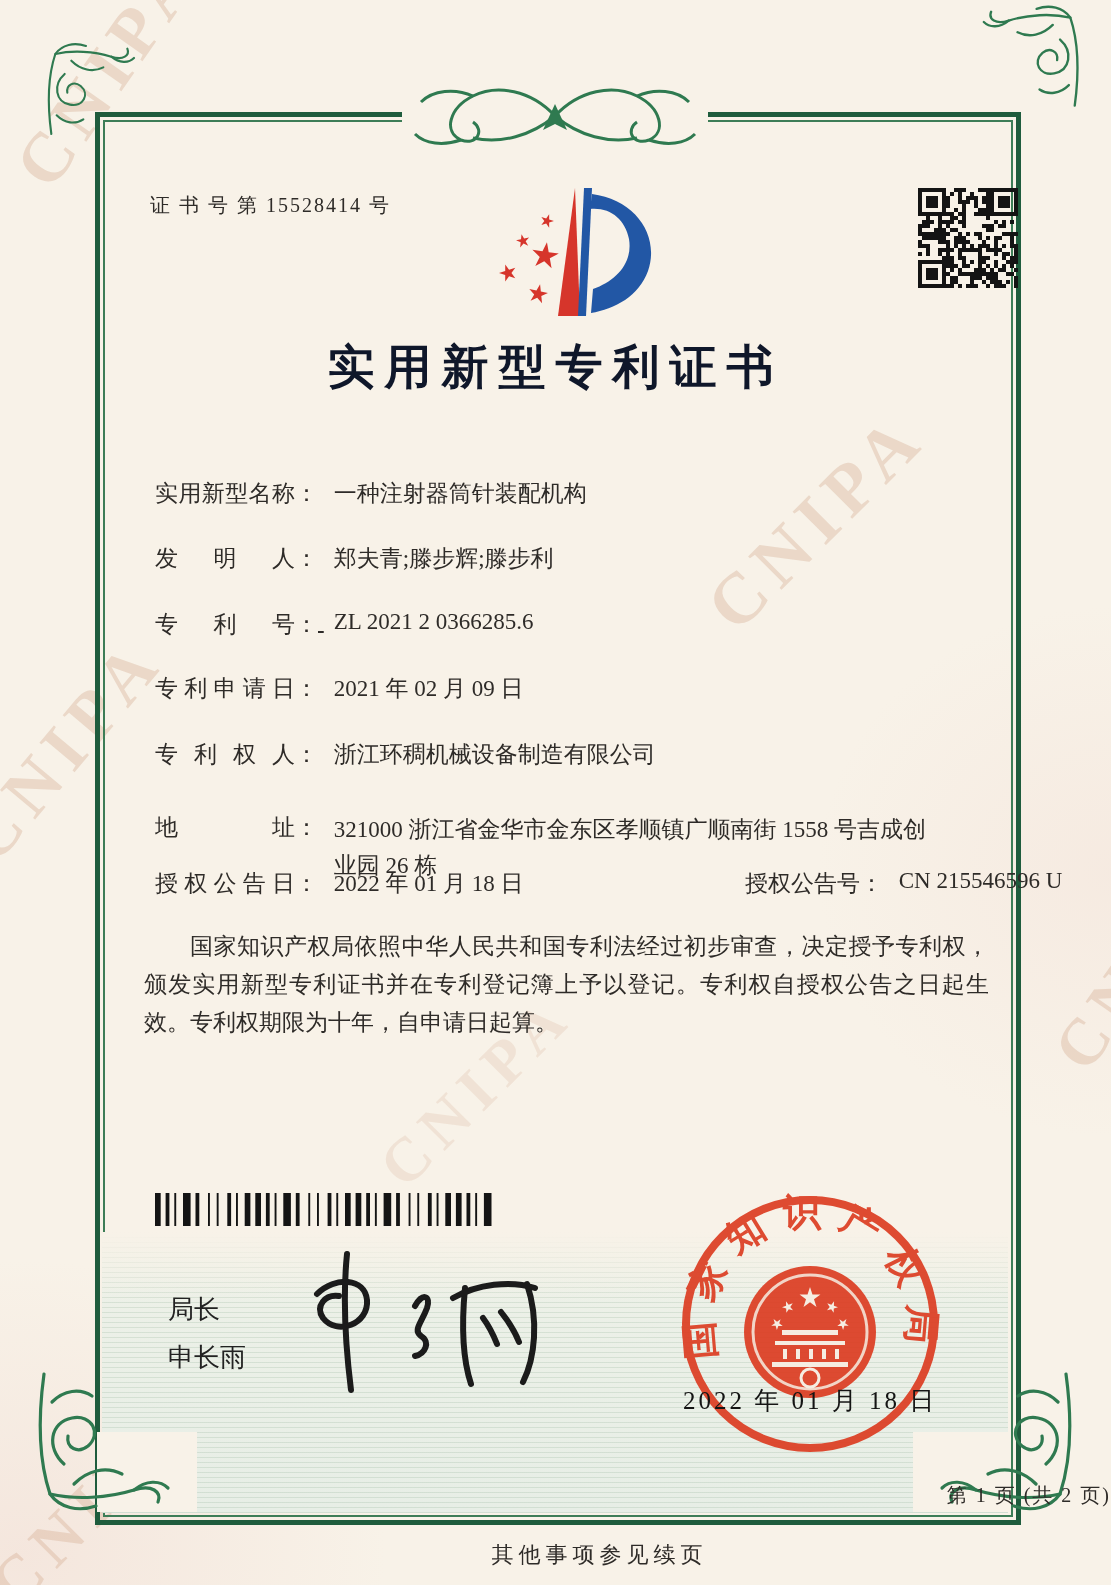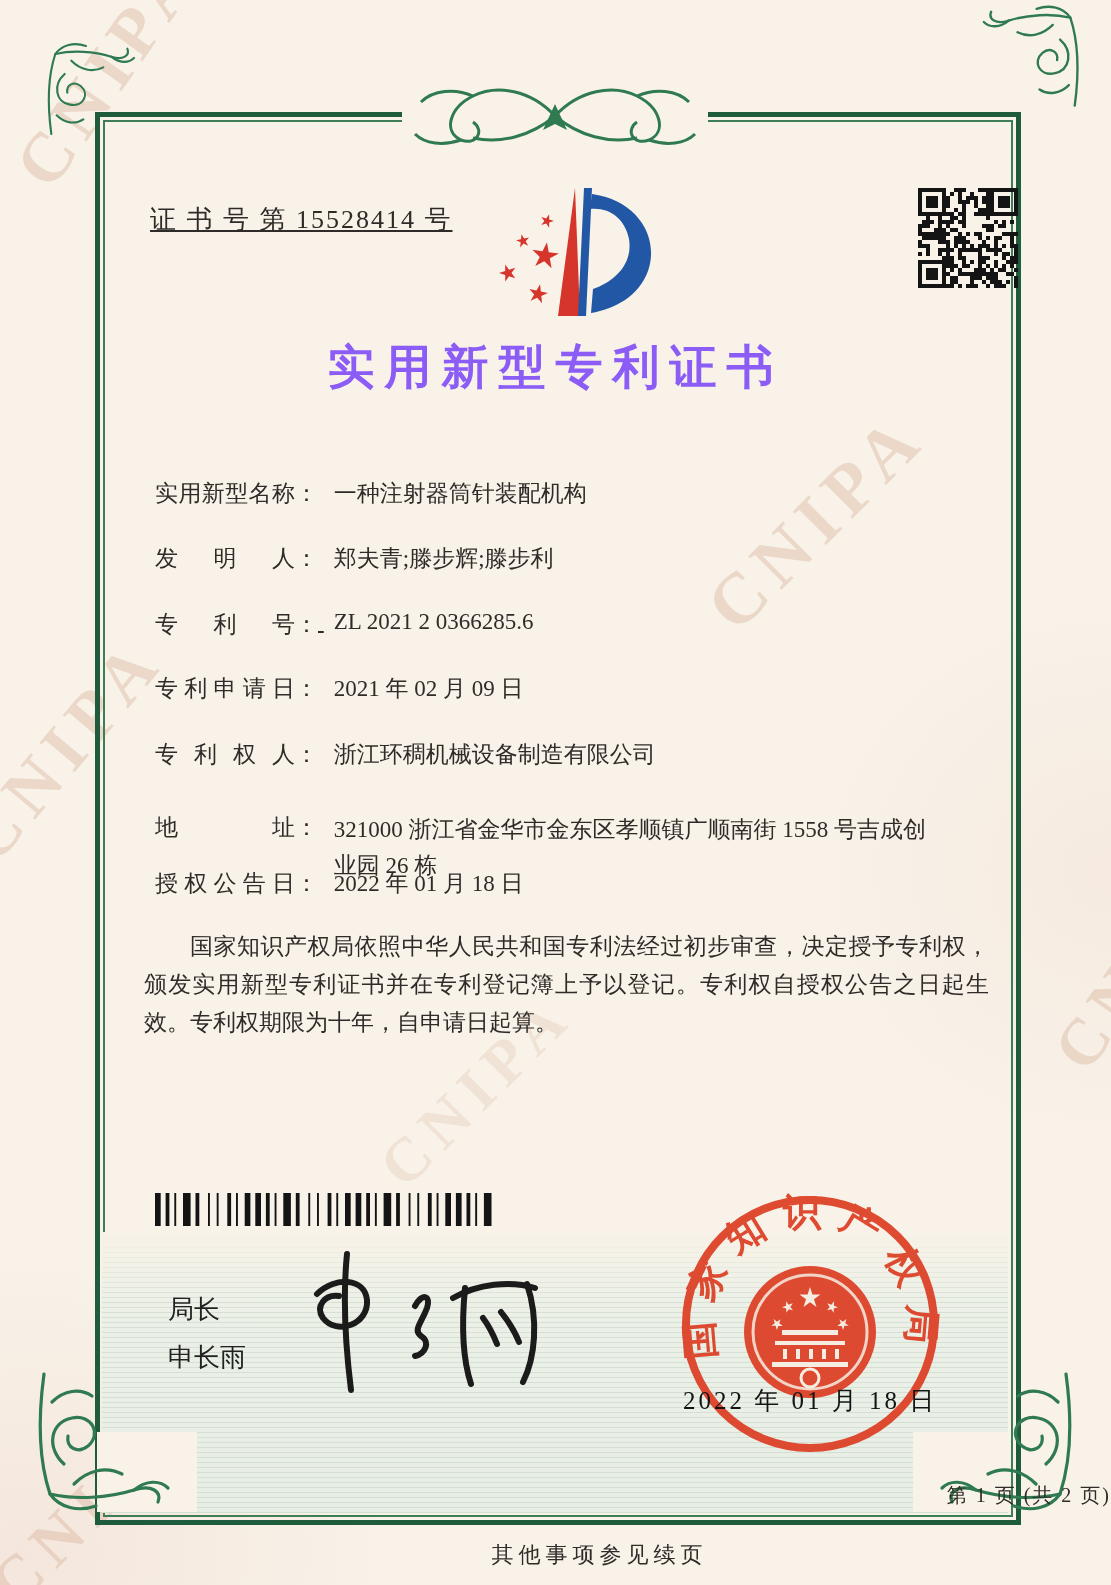--- a/index.html
+++ b/index.html
@@ -29,26 +29,26 @@
     background:
       repeating-linear-gradient(0deg, rgba(104,148,114,.17) 0 1px, rgba(0,0,0,0) 1px 5px),
       linear-gradient(180deg,#eef1e8,#e7eee6);
   }
   .wave-zone::before{
     content:"";position:absolute;inset:0;
     background:linear-gradient(180deg,#f8f2e8,rgba(248,242,232,0) 70px);
   }
   .patch{position:absolute;background:#f8f2e8;z-index:4;}
   .orn{position:absolute;z-index:5;}
-  .cert-no{position:absolute;left:150px;top:202px;font-size:26px;letter-spacing:2px;z-index:6;text-decoration:underline;}
+  .cert-no{position:absolute;left:150px;top:192px;font-size:20px;letter-spacing:2px;z-index:6;}
   .logo{position:absolute;left:488px;top:176px;z-index:6;}
   .qr{position:absolute;left:918px;top:188px;z-index:6;}
   .title{
     position:absolute;left:0;top:336px;width:100%;text-align:center;
-    font-size:47px;font-weight:bold;letter-spacing:10px;color:#8b5cf6;z-index:6;
+    font-size:47px;font-weight:bold;letter-spacing:10px;color:#0f172a;z-index:6;
   }
   .field-row{position:absolute;left:155px;font-size:23px;z-index:6;white-space:nowrap;}
   .f-label{display:inline-block;width:140px;text-align:justify;text-align-last:justify;vertical-align:top;}
   .f-colon{display:inline-block;vertical-align:top;}
   .f-value{display:inline-block;margin-left:10px;vertical-align:top;}
   .f-value.wrap{white-space:normal;width:600px;line-height:36px;}
   .grant2{position:absolute;left:590px;top:0;}
   .paras{position:absolute;left:144px;top:928px;width:845px;font-size:23px;line-height:38px;
     text-align:justify;z-index:6;}
   .paras p{margin:0 0 6px 0;text-indent:2em;}
@@ -502,20 +502,24 @@
     <span class="f-label">专利权人</span><span class="f-colon">：</span>
     <span class="f-value">浙江环稠机械设备制造有限公司</span>
   </div>
   <div class="field-row" style="top:812px;">
     <span class="f-label">地址</span><span class="f-colon">：</span>
     <span class="f-value wrap">321000 浙江省金华市金东区孝顺镇广顺南街 1558 号吉成创业园 26 栋</span>
   </div>
   <div class="field-row" style="top:868px;">
     <span class="f-label">授权公告日</span><span class="f-colon">：</span>
     <span class="f-value">2022 年 01 月 18 日</span>
+    <span class="grant2">
+      <span>授权公告号</span><span>：</span>
+      <span class="f-value">CN 215546596 U</span>
+    </span>
   </div>
 
   <div class="paras">
     <p>国家知识产权局依照中华人民共和国专利法经过初步审查，决定授予专利权，颁发实用新型专利证书并在专利登记簿上予以登记。专利权自授权公告之日起生效。专利权期限为十年，自申请日起算。</p>
   </div>
 
   <svg class="barcode" id="barcode" width="345" height="33" viewBox="0 0 345 33">
       <rect x="0" y="0" width="5.699999999999999" height="33" fill="#141414"></rect>
       <rect x="10.6" y="0" width="3.8" height="33" fill="#141414"></rect>
       <rect x="19.299999999999997" y="0" width="1.9" height="33" fill="#141414"></rect>

